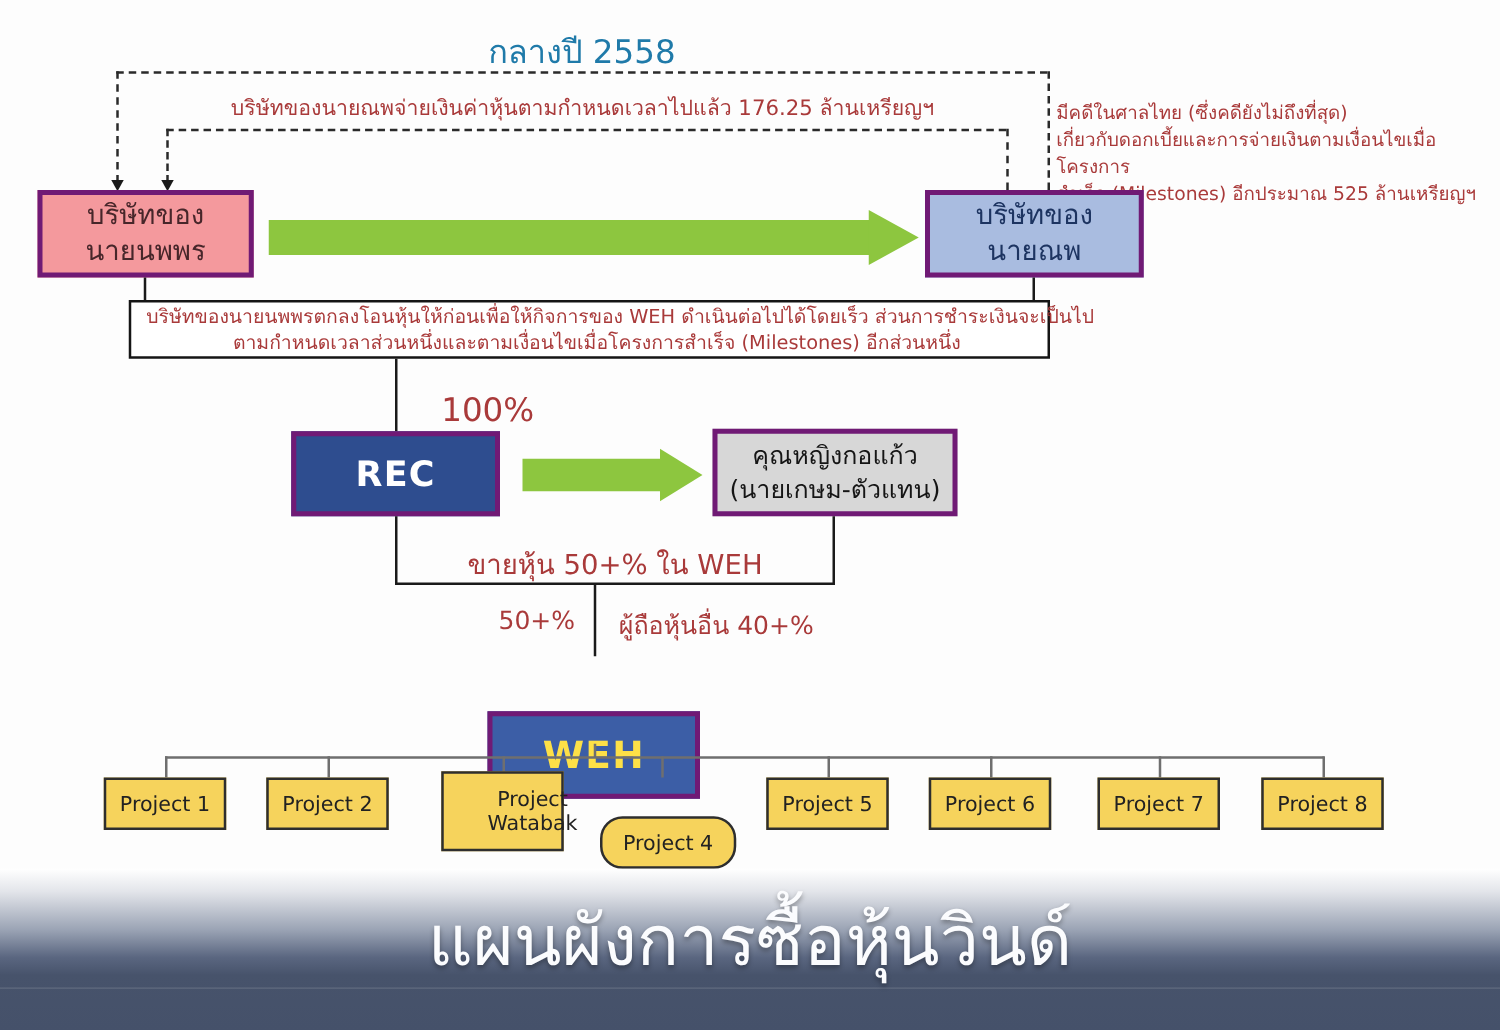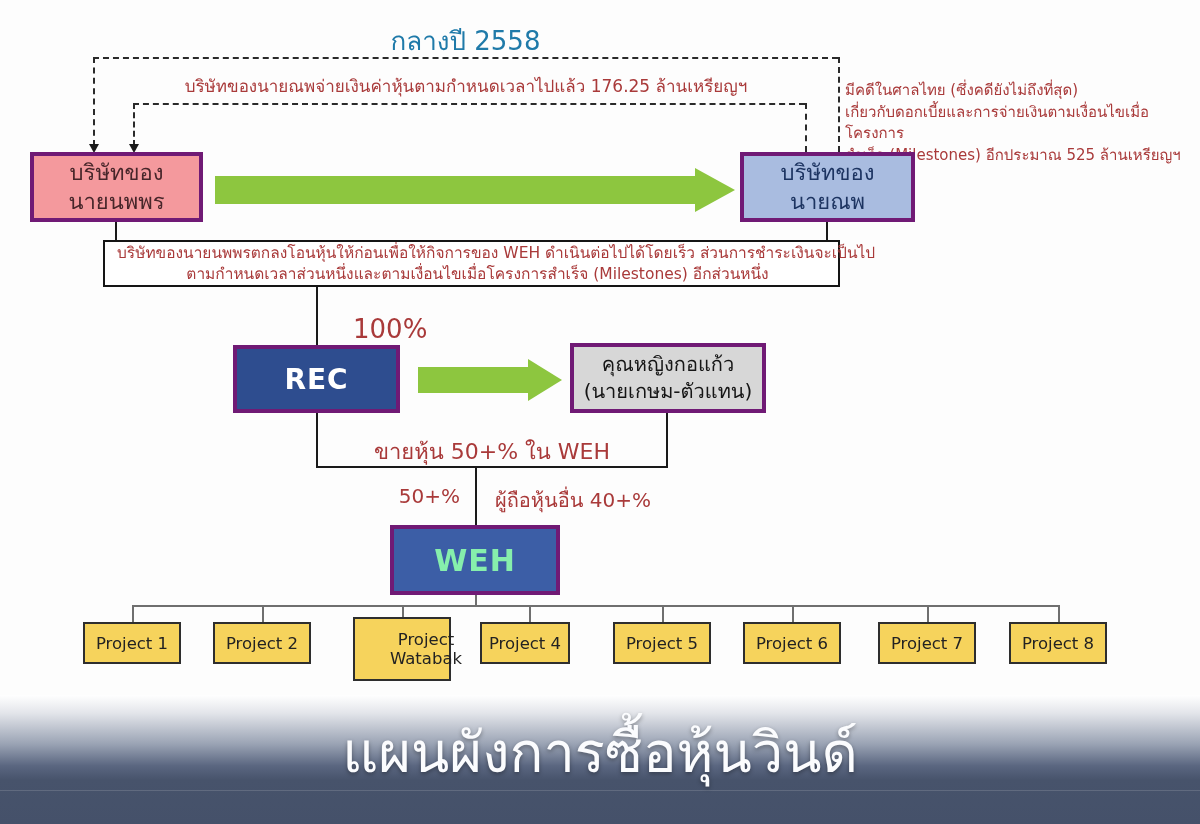--- a/index.html
+++ b/index.html
@@ -20,21 +20,21 @@
   
   .g-body{background:#8dc63f;}
   .g-head{width:0;height:0;border-top:22px solid transparent;border-bottom:22px solid transparent;border-left:40px solid #8dc63f;}
   .g-head-sm{width:0;height:0;border-top:21px solid transparent;border-bottom:21px solid transparent;border-left:34px solid #8dc63f;}
   
   .node{border:4px solid #701a75;display:flex;flex-direction:column;align-items:center;justify-content:center;text-align:center;box-sizing:border-box;}
   .pink{background:#f4999d;color:#47262a;font-size:22px;line-height:29px;}
   .lblue{background:#a9bce0;color:#1d3461;font-size:22px;line-height:29px;}
   .navy{background:#2e4d8f;color:#ffffff;font-size:28px;font-weight:bold;letter-spacing:1px;}
   .grey{background:#d7d7d7;color:#151515;font-size:20px;line-height:27px;}
-  .weh{background:#3c5ea6;color:#86efac;font-size:30px;font-weight:bold;letter-spacing:1px;}
+  .weh{background:#3c5ea6;color:#fde047;font-size:30px;font-weight:bold;letter-spacing:1px;margin-top:44px;}
   .proj{background:#f6d35c;border:2px solid #2e2e2e;color:#222;font-size:16.5px;line-height:19px;font-weight:500;}
   
   .red-t{color:#a93a3a;}
   .teal-t{color:#1f7aa9;}
   .center{text-align:center;}
   .statement{border:2px solid #151515;background:#ffffff;color:#a93a3a;font-size:15.5px;line-height:21px;display:flex;flex-direction:column;justify-content:center;text-align:center;box-sizing:border-box;white-space:nowrap;overflow:visible;padding-left:12px;}
   .court{font-size:15px;line-height:21.5px;white-space:pre-line;}
   
   .band{
     left:0;top:695px;width:1200px;height:129px;
@@ -131,21 +131,21 @@
 
   <div class="abs node proj" style="left:83px;top:622px;width:98px;height:42px;">
       <div>Project 1</div>
     </div>
   <div class="abs node proj" style="left:213px;top:622px;width:98px;height:42px;">
       <div>Project 2</div>
     </div>
   <div class="abs node proj" style="left:353px;top:617px;width:98px;height:64px;padding-left:48px;">
       <div>Project Watabak</div>
     </div>
-  <div class="abs node proj" style="left:480px;top:622px;width:90px;height:42px;">
+  <div class="abs node proj" style="left:480px;top:653px;width:109px;height:42px;border-radius:18px;">
       <div>Project 4</div>
     </div>
   <div class="abs node proj" style="left:613px;top:622px;width:98px;height:42px;">
       <div>Project 5</div>
     </div>
   <div class="abs node proj" style="left:743px;top:622px;width:98px;height:42px;">
       <div>Project 6</div>
     </div>
   <div class="abs node proj" style="left:878px;top:622px;width:98px;height:42px;">
       <div>Project 7</div>

